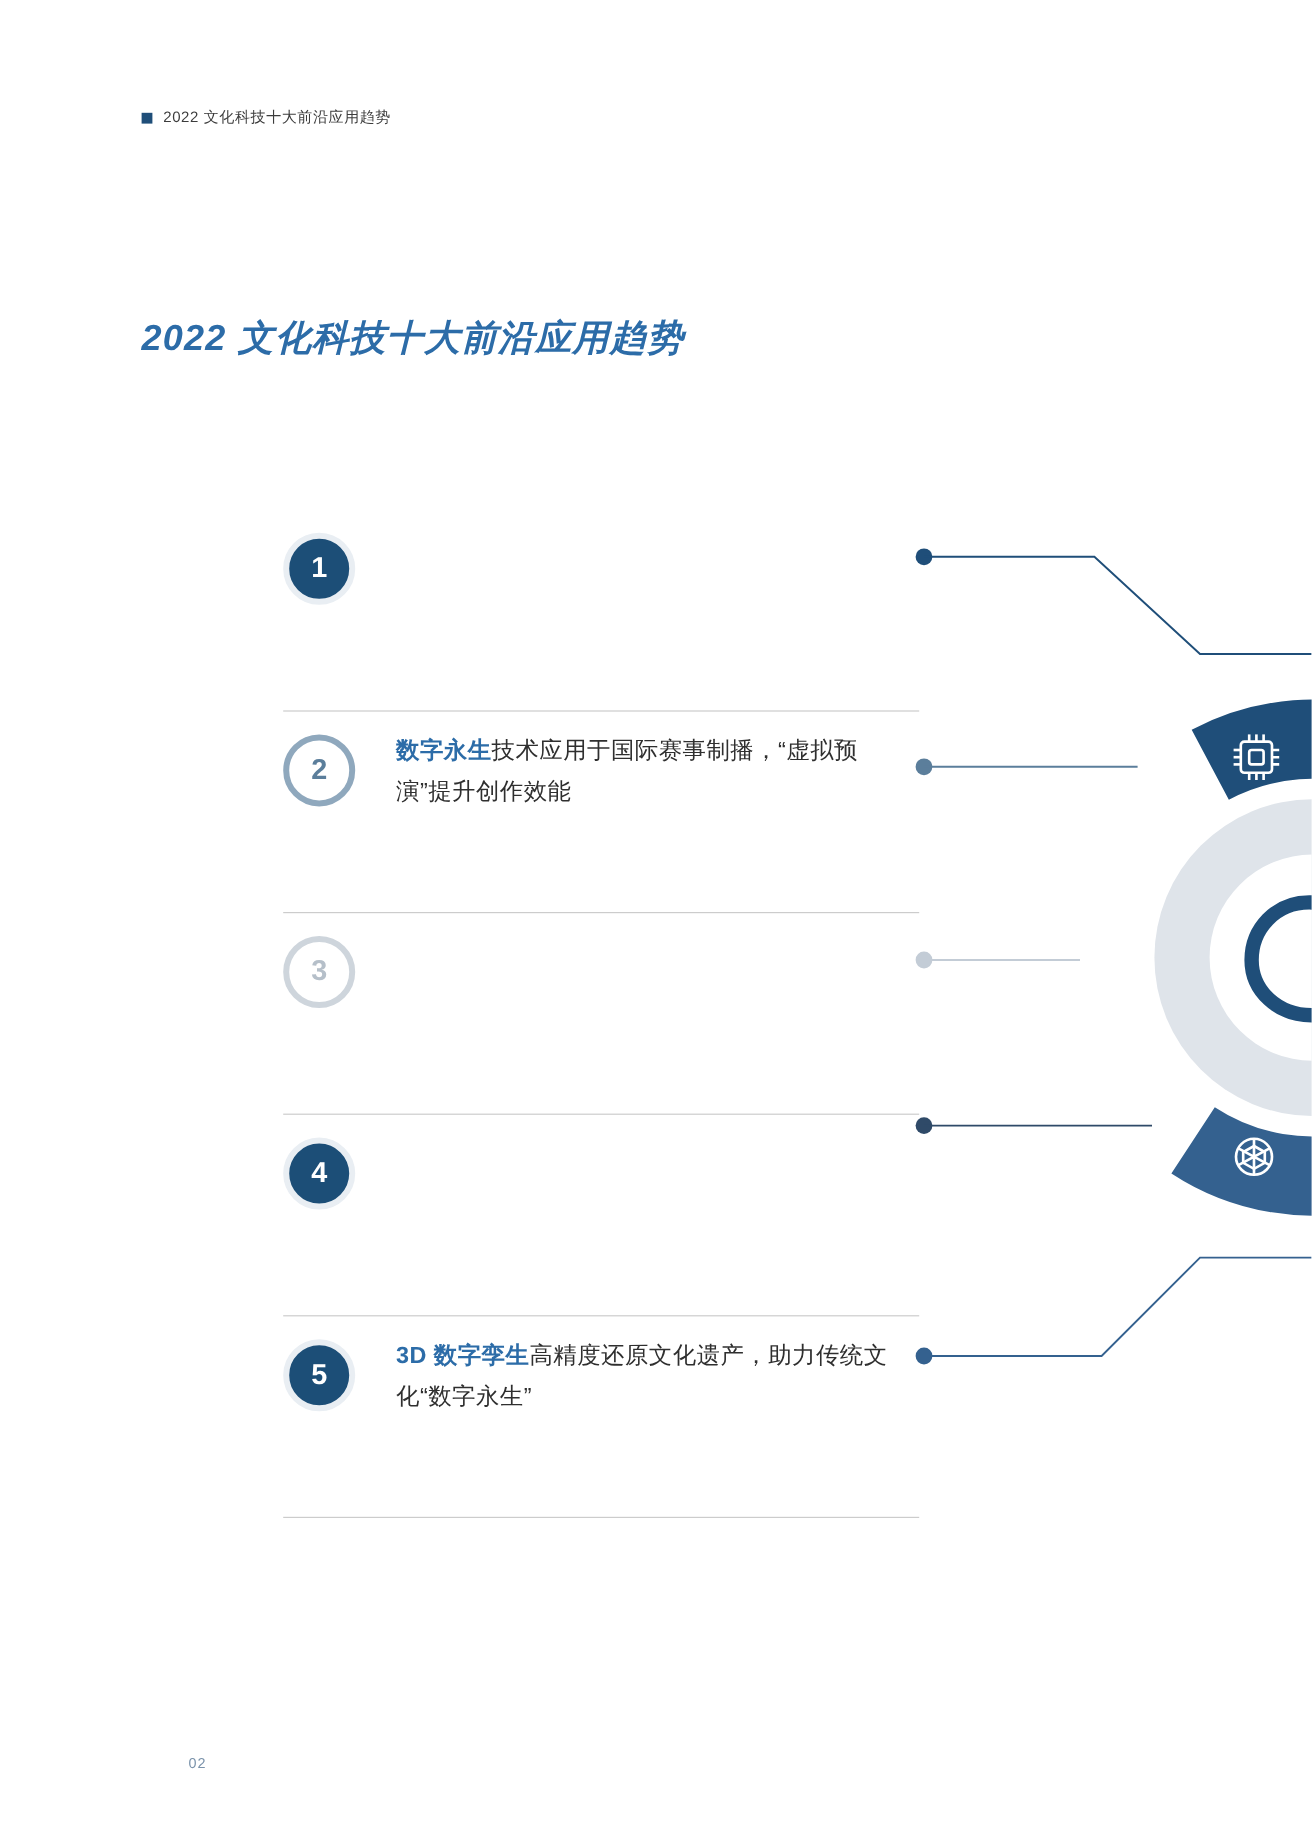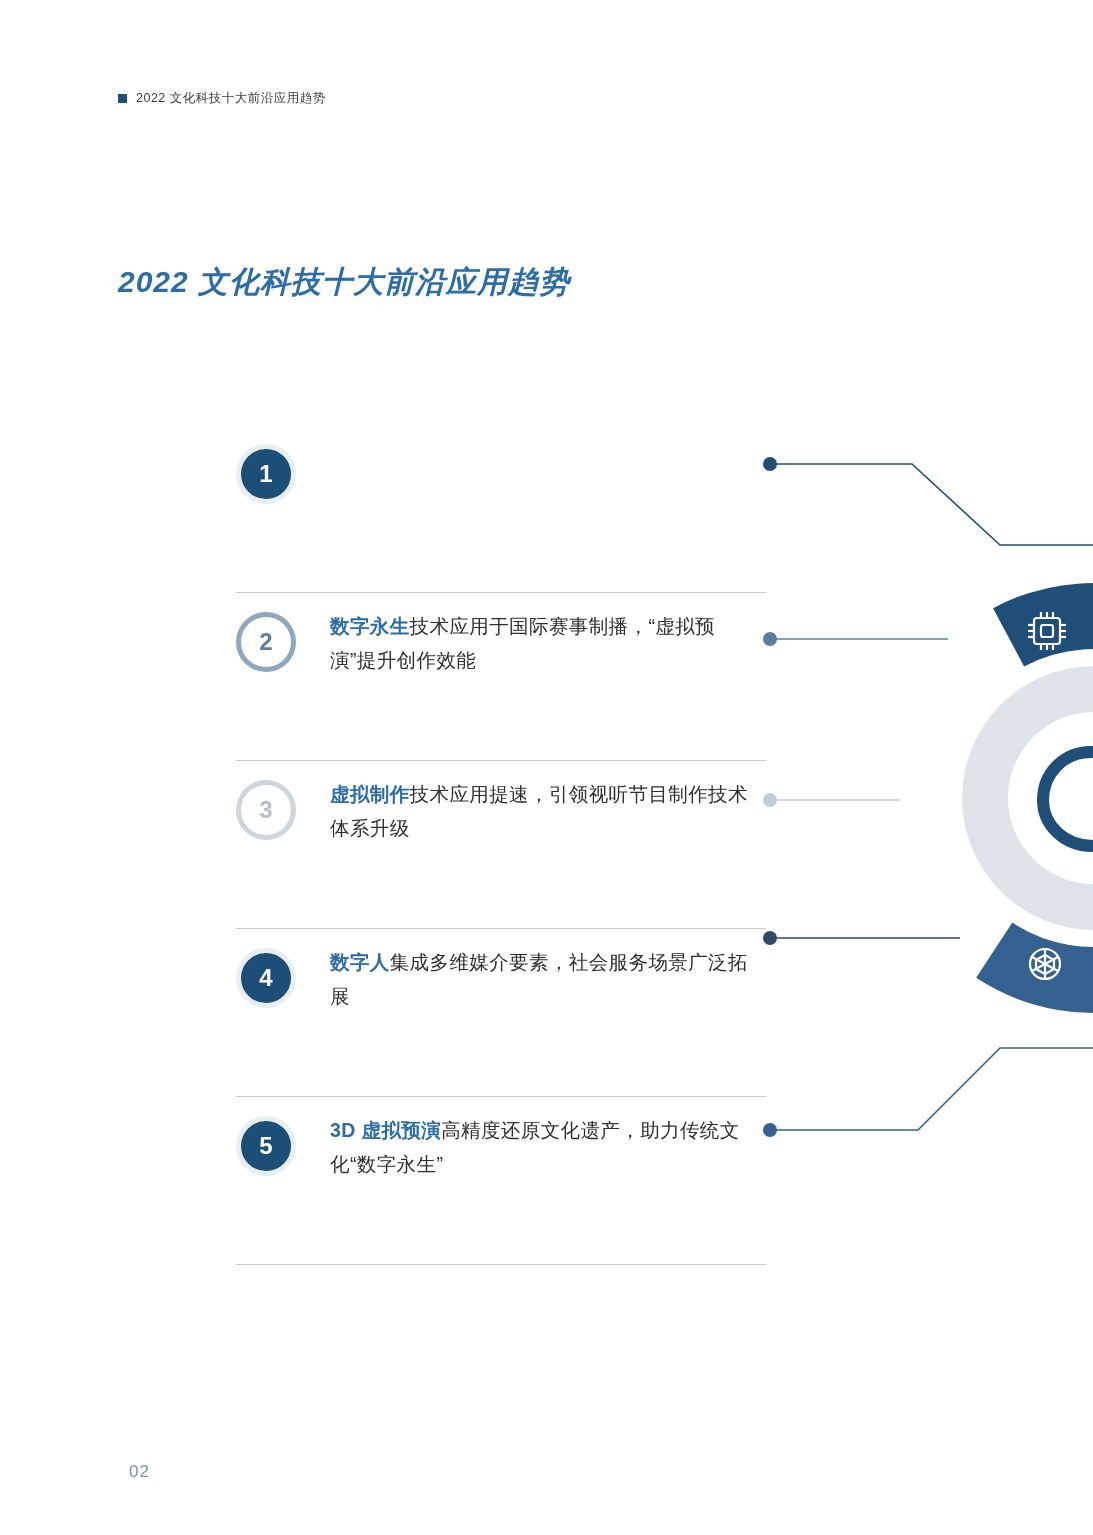--- a/index.html
+++ b/index.html
@@ -120,23 +120,23 @@
     left: 0;
     top: 0;
     width: 1093px;
     height: 1535px;
     pointer-events: none;
   }
 
   
   .folio {
     position: absolute;
-    left: 101px;
+    left: 129px;
     top: 1462px;
-    font-size: 17px;
+    font-size: 12px;
     color: #7b93ab;
     letter-spacing: 1px;
     padding-left: 28px;
   }
 </style>
 </head>
 <body>
 
 <div class="running-header">
   <span class="marker"></span>
@@ -249,37 +249,31 @@
   <div class="trend-item">
     <div class="badge mid">2</div>
     <div class="trend-text">
       <span class="hl">数字永生</span><span>技术应用于国际赛事制播，“虚拟预演”提升创作效能</span>
     </div>
     <div class="divider-line"></div>
   </div>
 
   <div class="trend-item">
     <div class="badge light">3</div>
-    <div class="trend-text">
-      <span class="hl">虚拟制作</span><span>技术应用提速，引领视听节目制作技术体系升级</span>
-    </div>
     <div class="divider-line"></div>
   </div>
 
   <div class="trend-item">
     <div class="badge dark">4</div>
-    <div class="trend-text">
-      <span class="hl">数字人</span><span>集成多维媒介要素，社会服务场景广泛拓展</span>
-    </div>
     <div class="divider-line"></div>
   </div>
 
   <div class="trend-item">
     <div class="badge dark">5</div>
     <div class="trend-text">
-      <span class="hl">3D 虚拟预演</span><span>高精度还原文化遗产，助力传统文化“数字永生”</span>
+      <span class="hl">3D 数字孪生</span><span>高精度还原文化遗产，助力传统文化“数字永生”</span>
     </div>
     <div class="divider-line"></div>
   </div>
 
 </div>
 
 <div class="folio">02</div>
 
 </body></html>

